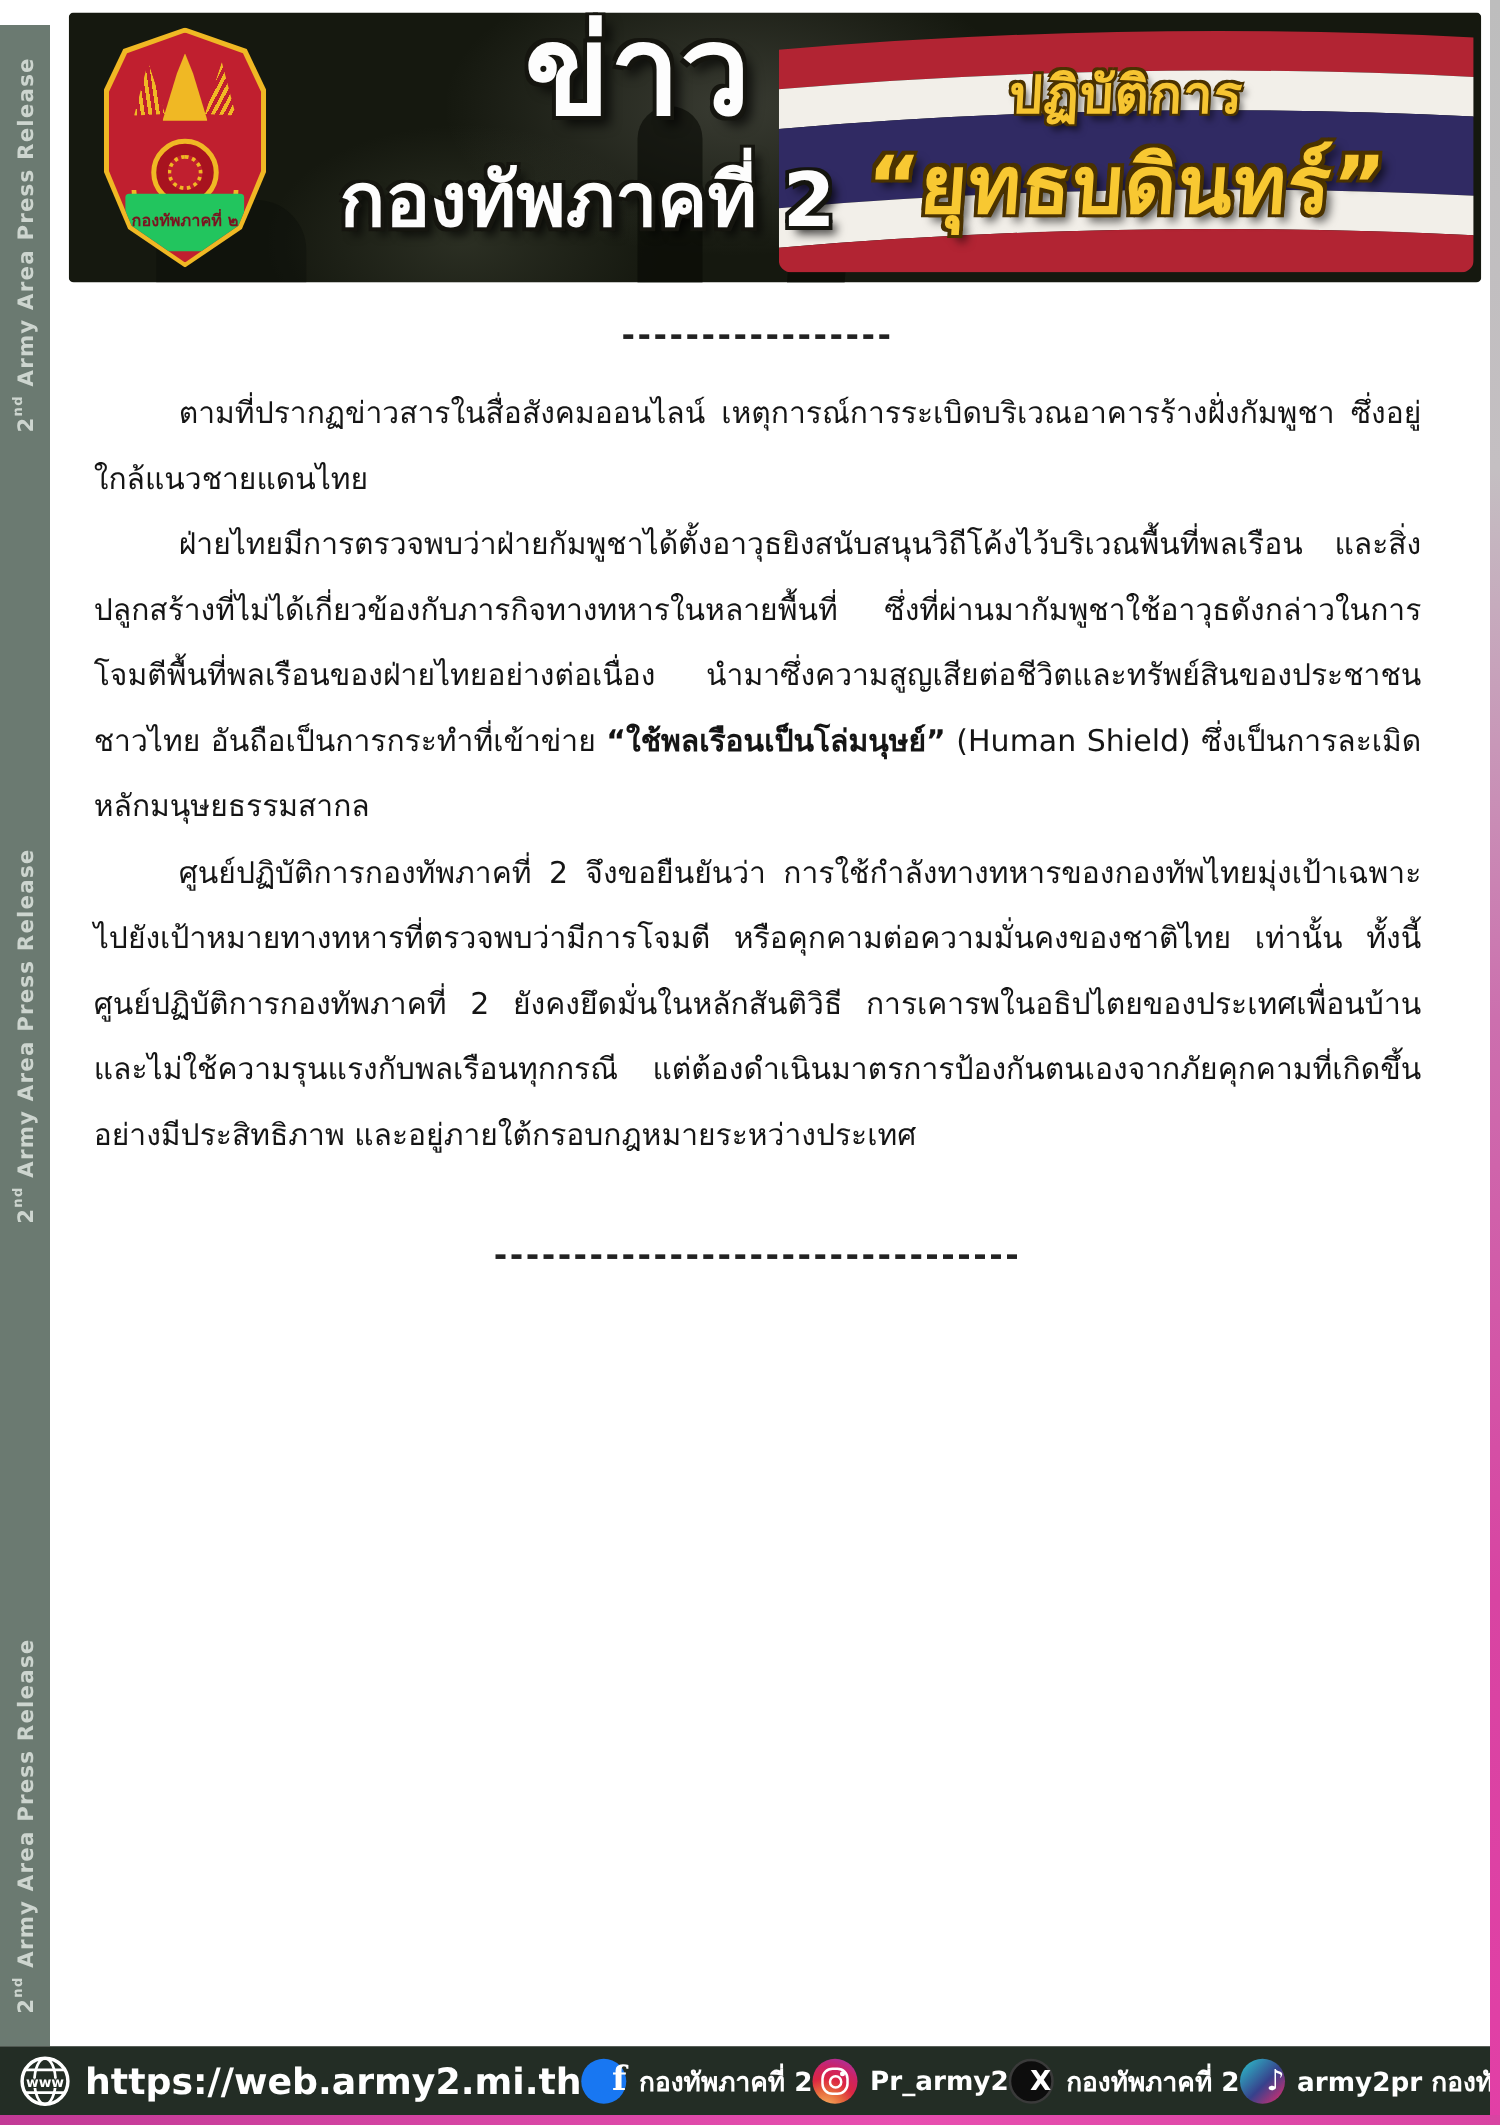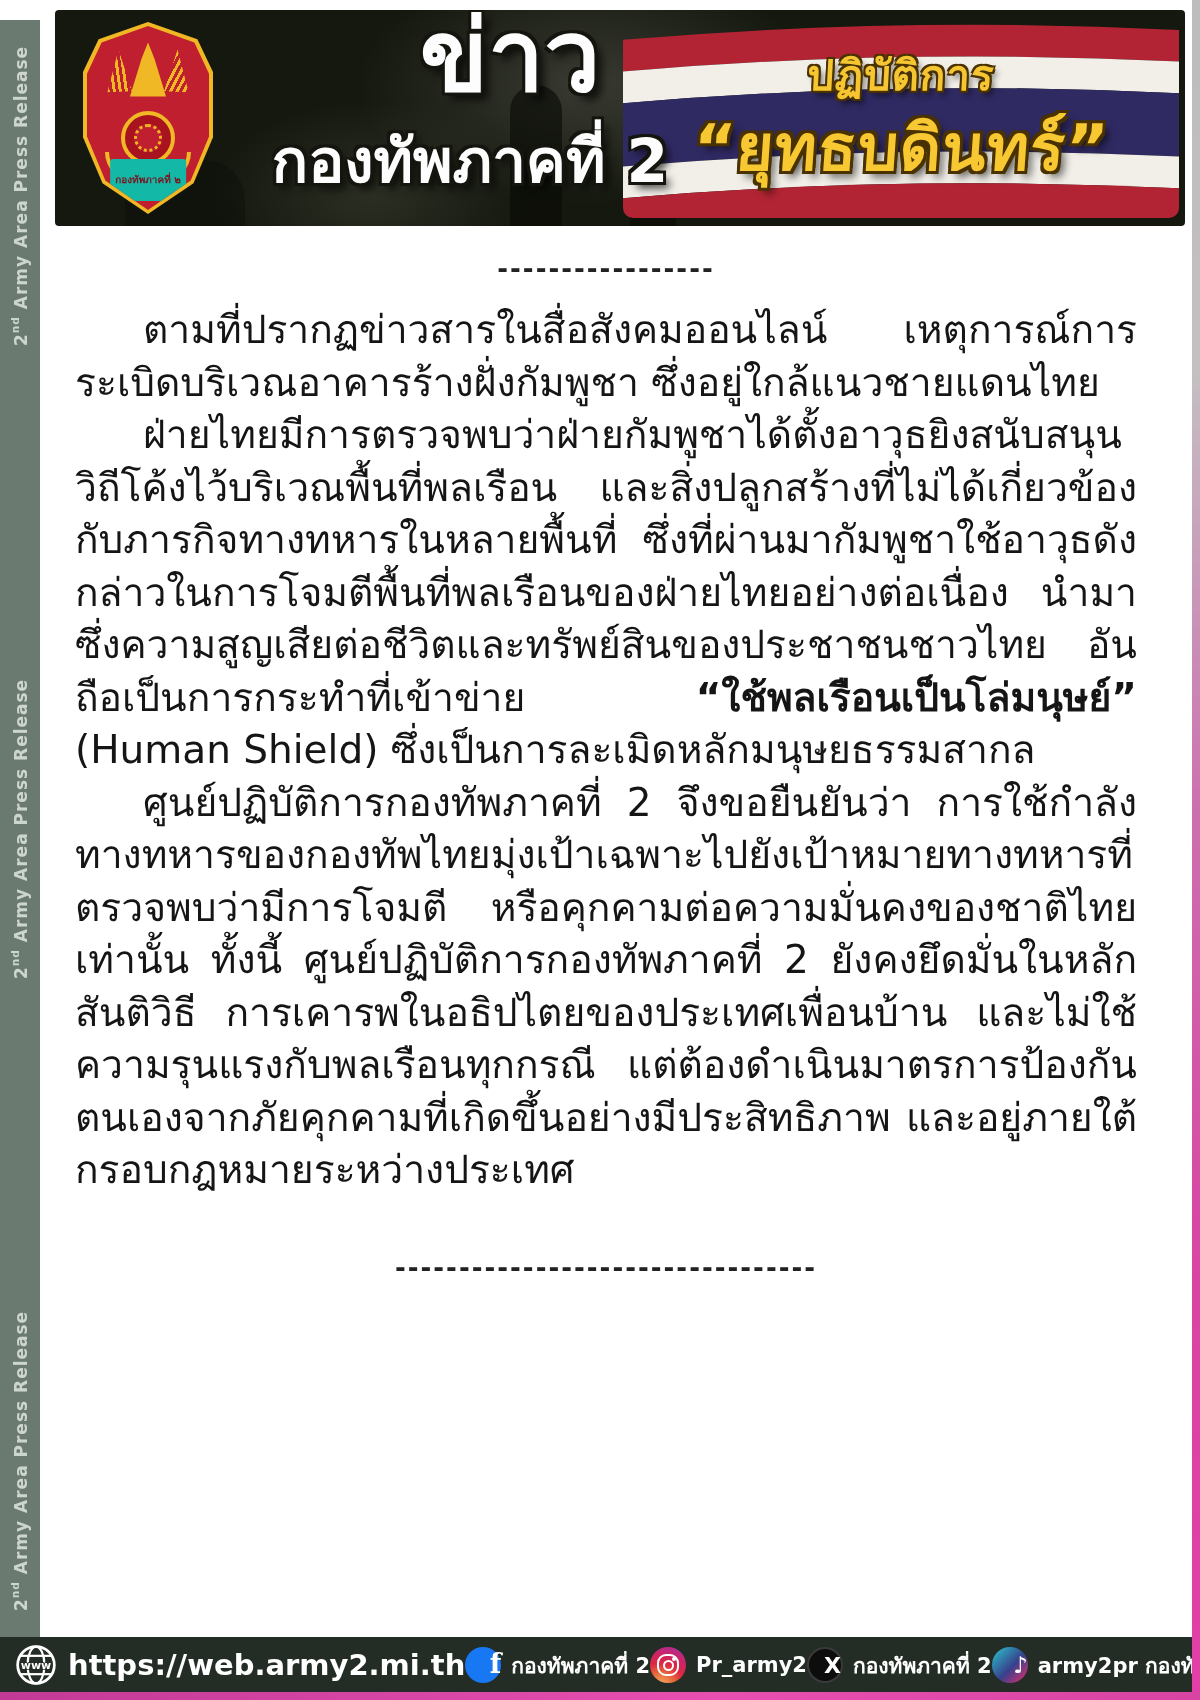--- a/index.html
+++ b/index.html
@@ -78,21 +78,21 @@
   .em-chakra::after {
     content:""; position:absolute; inset:9px; border-radius:50%;
     border:3px dotted #f0b824; background:#c01f2f;
   }
   .em-wreath {
     position:absolute; left:50%; bottom:15%; width:86px; height:30px; margin-left:-43px;
     border:4px solid #f0b824; border-top:none; border-radius:0 0 60px 60px;
   }
   .em-banner {
     position:absolute; left:50%; bottom:5%; transform:translateX(-50%);
-    background:#14b8a6; color:#7a1420; font-size:10px; font-weight:700;
+    background:#22c55e; color:#7a1420; font-size:13px; font-weight:700;
     padding:14px 5px; border-radius:3px; white-space:nowrap; line-height:1.4;
   }
 
   
   .news-word {
     position:absolute; left:250px; top:-16px; width:410px; z-index:4;
     text-align:center; font-size:100px; font-weight:700; color:#fdfdfd; line-height:1.25;
     text-shadow:3px 3px 0 #15150f,-3px -3px 0 #15150f,3px -3px 0 #15150f,-3px 3px 0 #15150f,7px 7px 9px rgba(0,0,0,.75);
   }
   .unit-line {
@@ -123,21 +123,21 @@
   
   .doc { position:absolute; left:75px; top:256px; width:1062px; color:#1a1a1a; }
   .doc h1 {
     margin:0 0 10px 0; text-align:center;
     font-size:30px; font-weight:700; line-height:1.5; color:#111;
   }
   .divider { text-align:center; font-weight:700; letter-spacing:2px; font-size:26px; line-height:1; color:#222; }
   .divider.top { margin-bottom:22px; }
   .divider.bottom { margin-top:58px; }
   .doc p {
-    margin:0; font-size:39px; line-height:52.5px; text-indent:68px;
+    margin:0; font-size:24px; line-height:52.5px; text-indent:68px;
     text-align:justify; color:#151515;
   }
   .doc p strong { font-weight:700; }
 
   
   .footer {
     position:absolute; left:0; bottom:7px; width:1193px; height:56px;
     background:#232d25; display:flex; align-items:center;
     justify-content:space-between; padding:0 20px 0 14px;
   }

